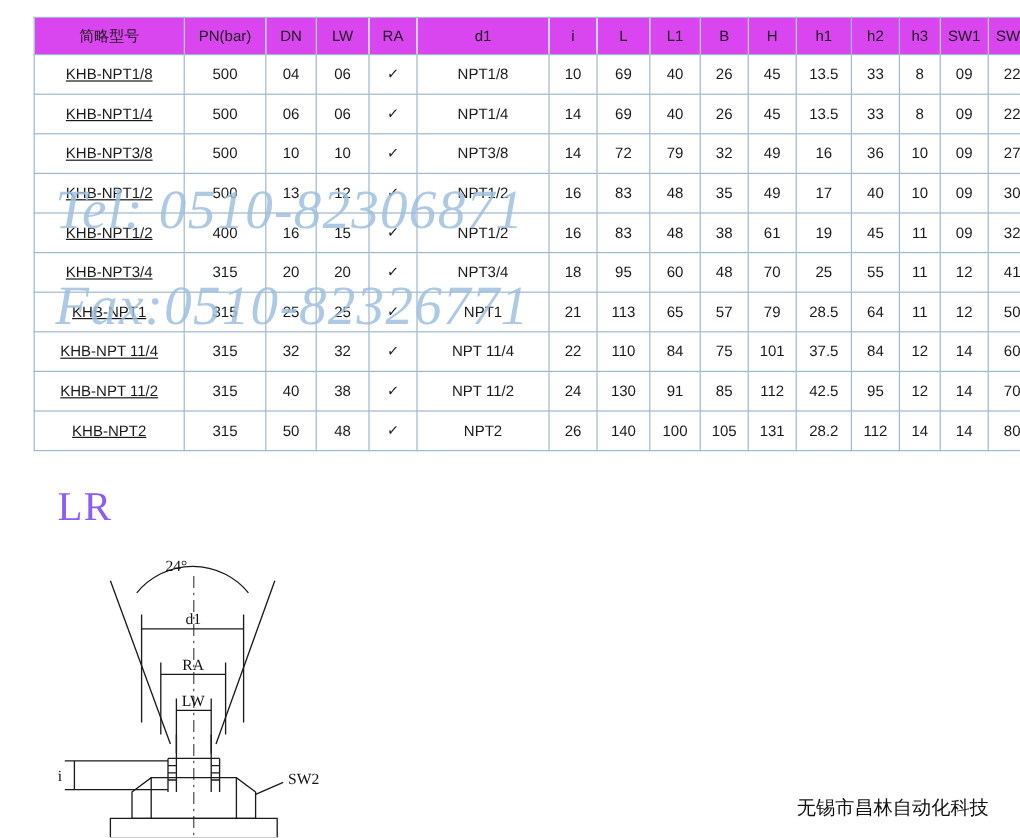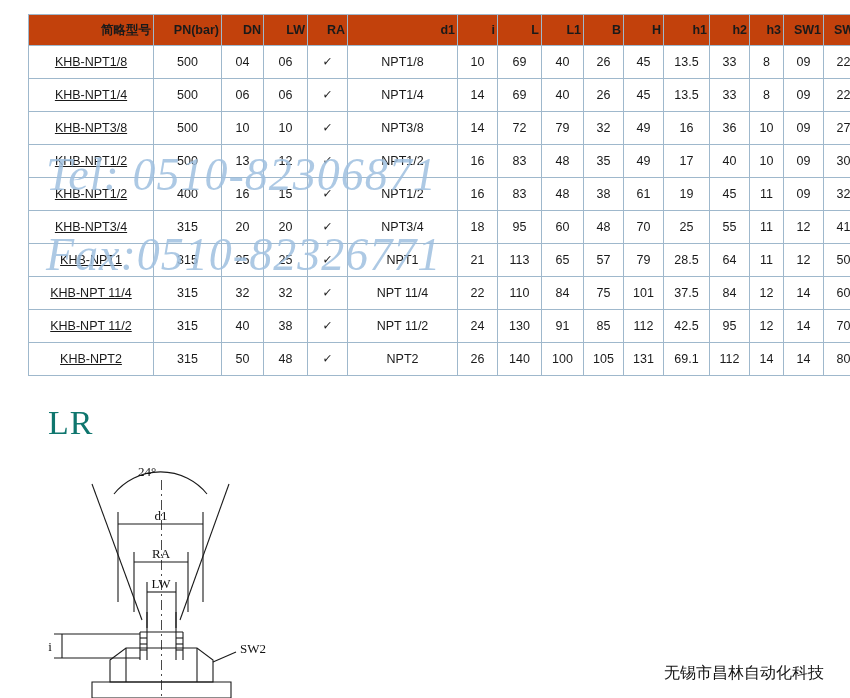--- a/index.html
+++ b/index.html
@@ -32,24 +32,23 @@
     font-size: 12.5px;
     color: #1a1a1a;
     text-align: center;
     vertical-align: middle;
     height: 32px;
     padding: 0 2px;
     white-space: nowrap;
     overflow: hidden;
   }
   table.spec thead th {
-    background: #c2410c;
-    font-weight: bold;
+    background: #d946ef;
+    font-weight: normal;
     height: 30px;
-    text-align: right;
   }
   table.spec td.model {
     text-align: center;
     text-decoration: underline;
   }
   table.spec td.check {
     font-size: 12px;
   }
   .chk {
     display: inline-block;
@@ -92,21 +91,21 @@
   #wm-tel { top: 148px; }
   #wm-fax { top: 228px; }
 
   
   #lr-label {
     position: absolute;
     left: 48px;
     top: 404px;
     font-family: "Liberation Serif", serif;
     font-size: 34px;
-    color: #0f766e;
+    color: #8b5cf6;
     letter-spacing: 1px;
   }
 
   
   #drawing {
     position: absolute;
     left: 14px;
     top: 452px;
     width: 420px;
     height: 246px;
@@ -334,21 +333,21 @@
         <td>315</td>
         <td>50</td>
         <td>48</td>
         <td class="check"><span class="chk">✓</span></td>
         <td>NPT2</td>
         <td>26</td>
         <td>140</td>
         <td>100</td>
         <td>105</td>
         <td>131</td>
-        <td>69.1</td>
+        <td>28.2</td>
         <td>112</td>
         <td>14</td>
         <td>14</td>
         <td>80</td>
       </tr>
     </tbody>
   </table>
 </div>
 
 <div class="watermark" id="wm-tel">Tel: 0510-82306871</div>

